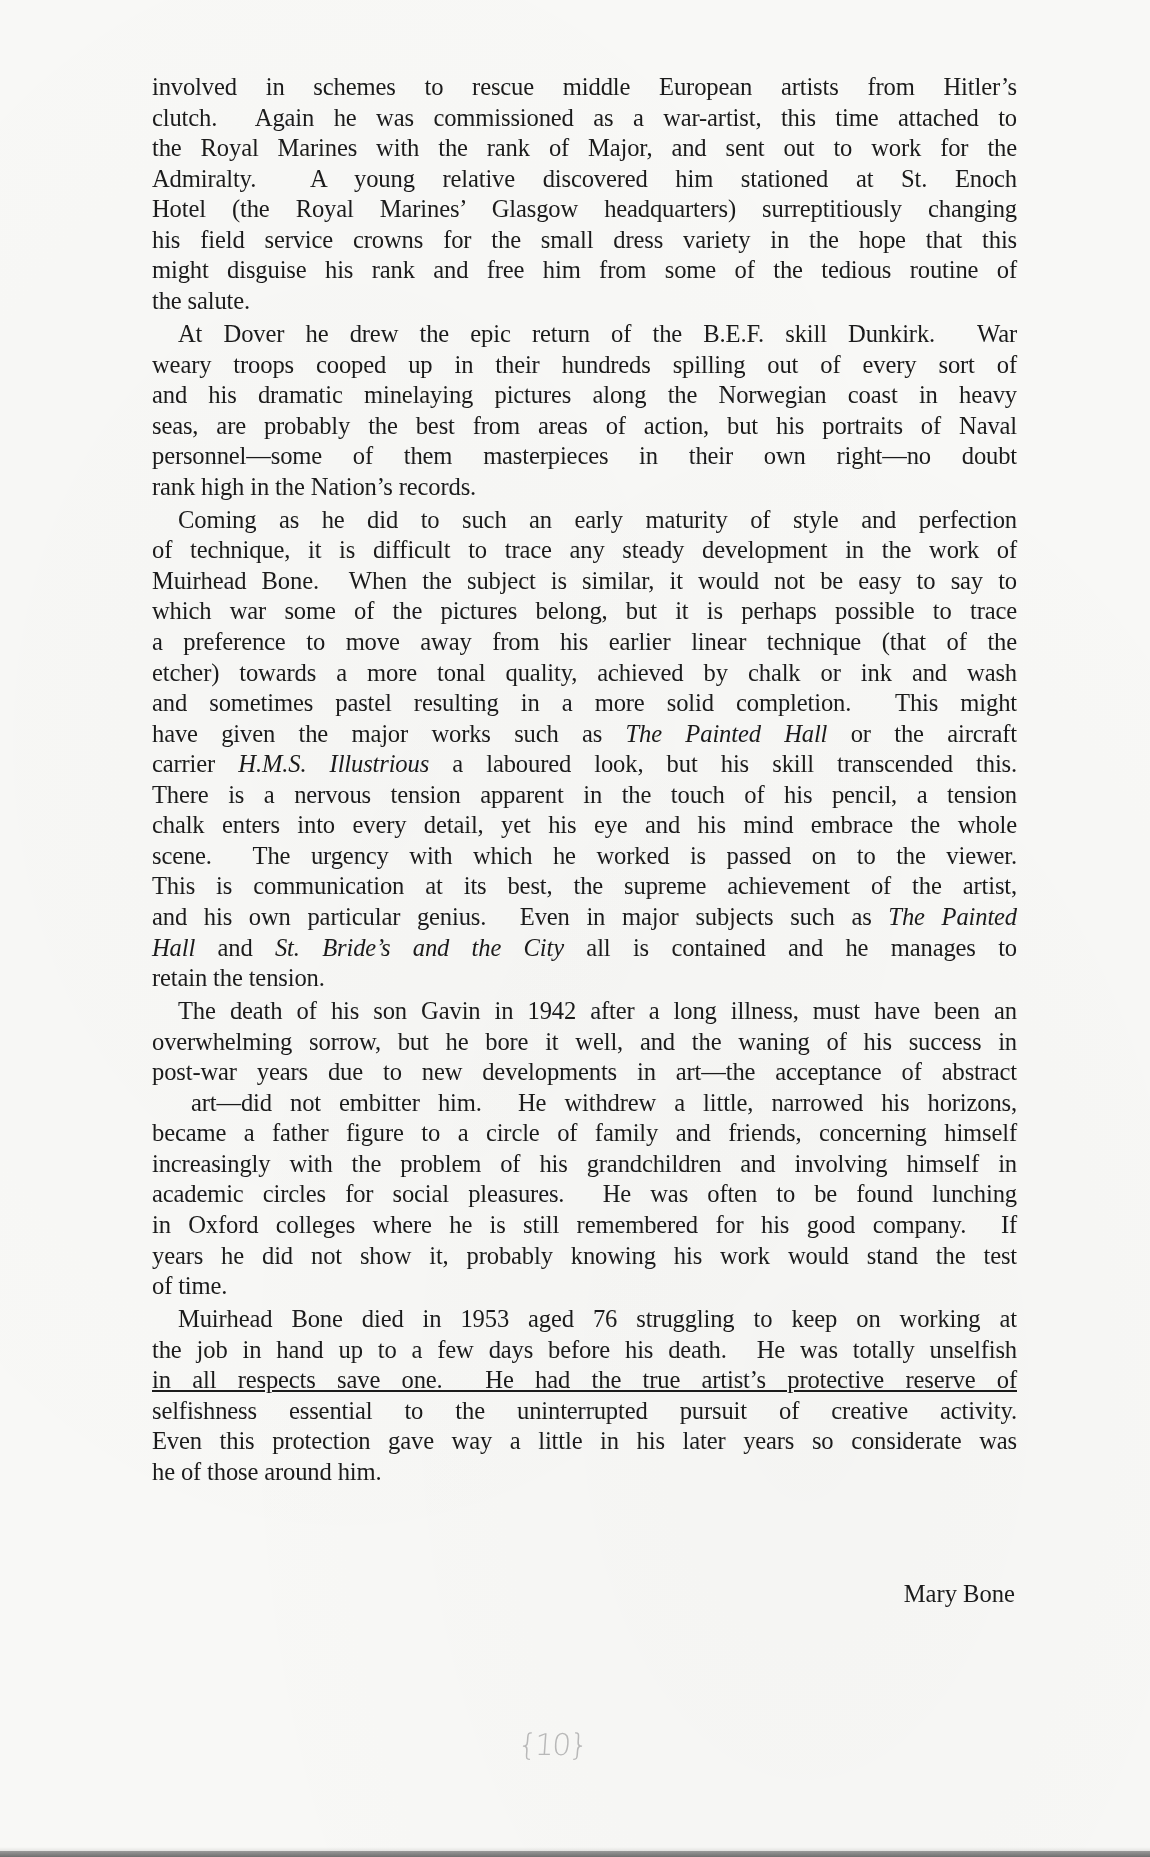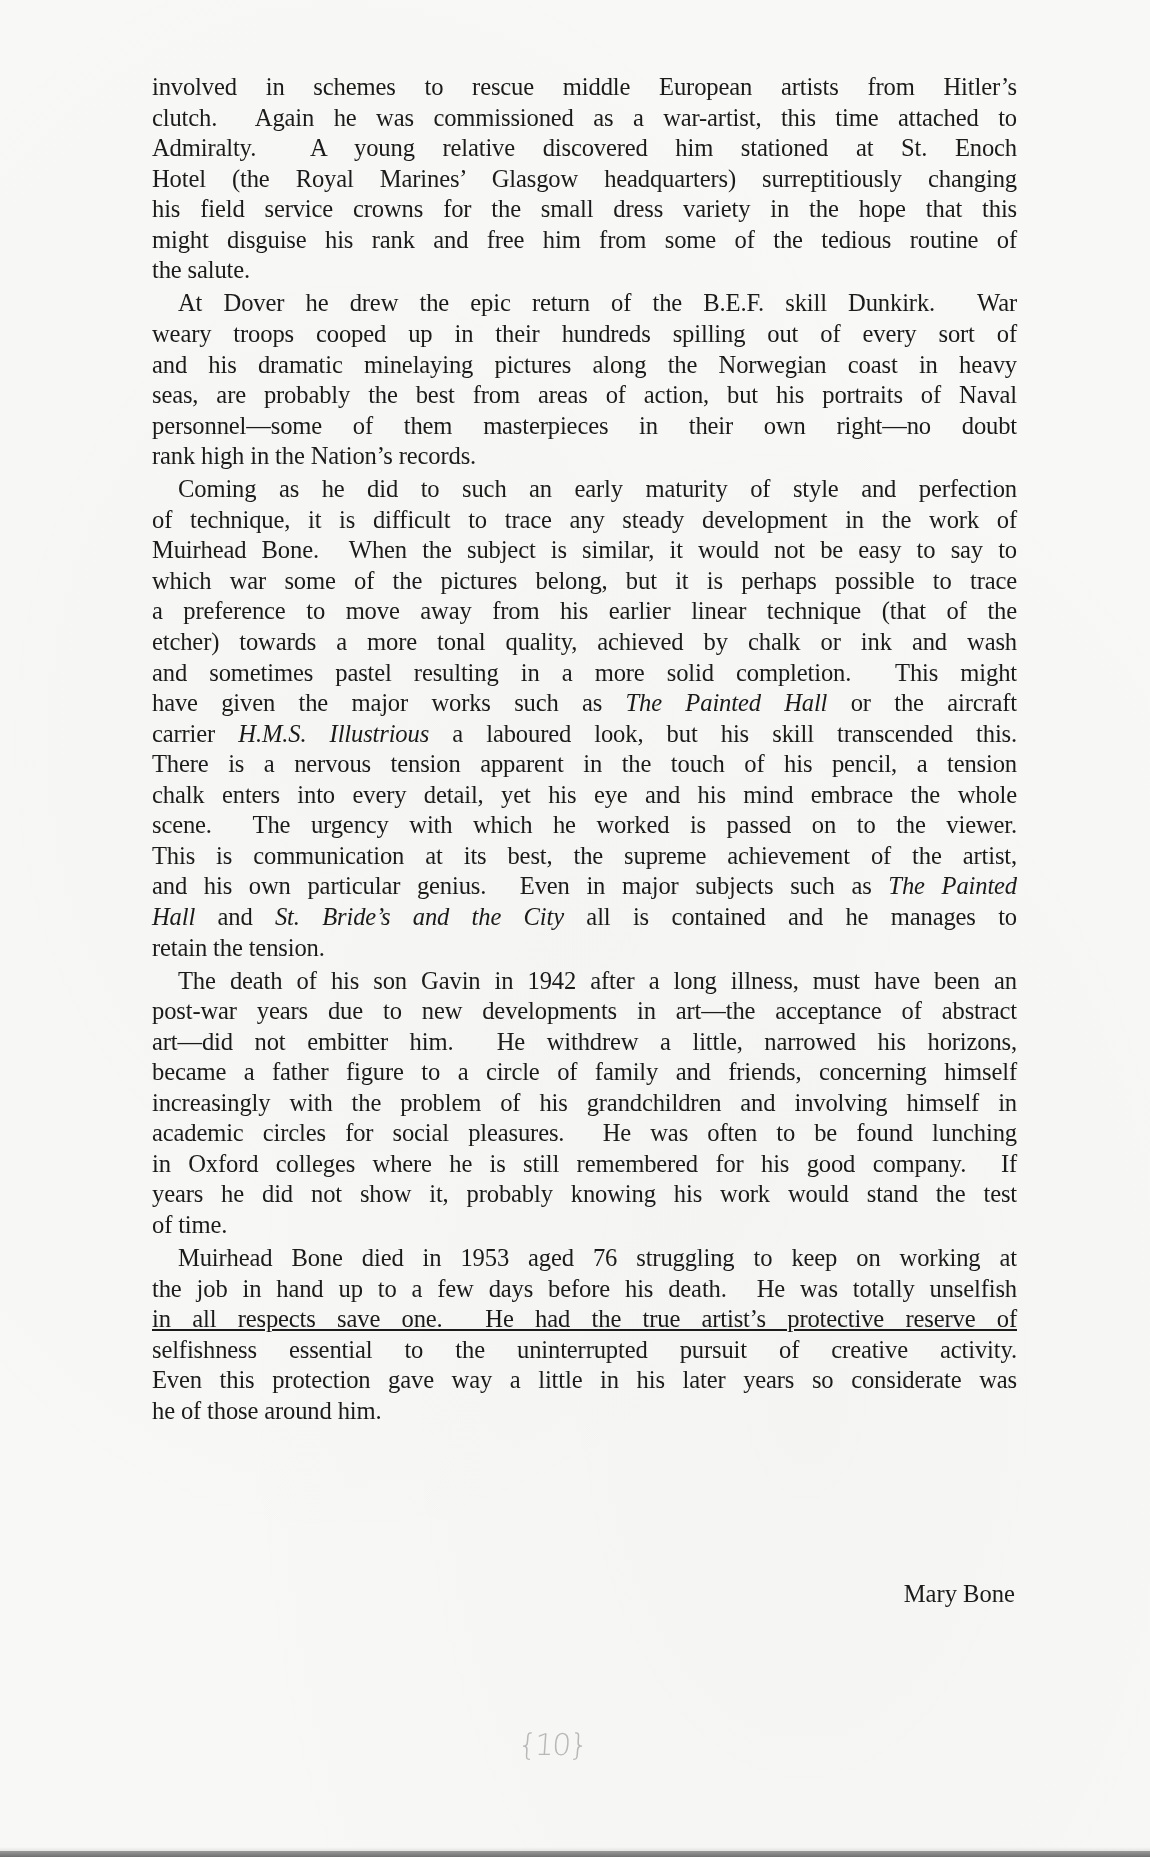--- a/index.html
+++ b/index.html
@@ -91,20 +91,21 @@
   }
 </style>
 </head>
 <body>
 
 <div class="page">
   <div class="article" id="article">
       <div class="para">
         <div class="line"><span style="white-space: pre; word-spacing: 0px;">involved in schemes to rescue middle European artists from Hitler’s</span></div>
         <div class="line"><span style="white-space: pre; word-spacing: 0px;">clutch.  Again he was commissioned as a war-artist, this time attached to</span></div>
+        <div class="line"><span style="white-space: pre; word-spacing: 0px;">the Royal Marines with the rank of Major, and sent out to work for the</span></div>
         <div class="line"><span style="white-space: pre; word-spacing: 0px;">Admiralty.  A young relative discovered him stationed at St. Enoch</span></div>
         <div class="line"><span style="white-space: pre; word-spacing: 0px;">Hotel (the Royal Marines’ Glasgow headquarters) surreptitiously changing</span></div>
         <div class="line"><span style="white-space: pre; word-spacing: 0px;">his field service crowns for the small dress variety in the hope that this</span></div>
         <div class="line"><span style="white-space: pre; word-spacing: 0px;">might disguise his rank and free him from some of the tedious routine of</span></div>
         <div class="line last"><span style="white-space: pre;">the salute.</span></div>
       </div>
       <div class="para">
         <div class="line indent"><span style="white-space: pre; word-spacing: 0px;">At Dover he drew the epic return of the B.E.F. skill Dunkirk.  War</span></div>
         <div class="line"><span style="white-space: pre; word-spacing: 0px;">weary troops cooped up in their hundreds spilling out of every sort of</span></div>
         <div class="line"><span style="white-space: pre; word-spacing: 0px;">and his dramatic minelaying pictures along the Norwegian coast in heavy</span></div>
@@ -125,22 +126,23 @@
         <div class="line"><span style="white-space: pre; word-spacing: 0px;">There is a nervous tension apparent in the touch of his pencil, a tension</span></div>
         <div class="line"><span style="white-space: pre; word-spacing: 0px;">chalk enters into every detail, yet his eye and his mind embrace the whole</span></div>
         <div class="line"><span style="white-space: pre; word-spacing: 0px;">scene.  The urgency with which he worked is passed on to the viewer.</span></div>
         <div class="line"><span style="white-space: pre; word-spacing: 0px;">This is communication at its best, the supreme achievement of the artist,</span></div>
         <div class="line"><span style="white-space: pre; word-spacing: 0px;">and his own particular genius.  Even in major subjects such as </span><span class="it" style="white-space: pre; word-spacing: 0px;">The Painted</span></div>
         <div class="line"><span class="it" style="white-space: pre; word-spacing: 0.00120192px;">Hall</span><span style="white-space: pre; word-spacing: 0.00120192px;"> and </span><span class="it" style="white-space: pre; word-spacing: 0.00120192px;">St. Bride’s and the City</span><span style="white-space: pre; word-spacing: 0.00120192px;"> all is contained and he manages to</span></div>
         <div class="line last"><span style="white-space: pre;">retain the tension.</span></div>
       </div>
       <div class="para">
         <div class="line indent"><span style="white-space: pre; word-spacing: 0px;">The death of his son Gavin in 1942 after a long illness, must have been an</span></div>
+        <div class="line"><span style="white-space: pre; word-spacing: 0px;">overwhelming sorrow, but he bore it well, and the waning of his success in</span></div>
         <div class="line"><span style="white-space: pre; word-spacing: 0px;">post-war years due to new developments in art—the acceptance of abstract</span></div>
-        <div class="line"><span style="white-space: pre; word-spacing: 0px;">art—did not embitter him.  He withdrew a little, narrowed his horizons,</span></div>
+        <div class="line"><span style="white-space: pre; word-spacing: 0px; margin-left: 39px;">art—did not embitter him.  He withdrew a little, narrowed his horizons,</span></div>
         <div class="line"><span style="white-space: pre; word-spacing: 0px;">became a father figure to a circle of family and friends, concerning himself</span></div>
         <div class="line"><span style="white-space: pre; word-spacing: 0px;">increasingly with the problem of his grandchildren and involving himself in</span></div>
         <div class="line"><span style="white-space: pre; word-spacing: 0px;">academic circles for social pleasures.  He was often to be found lunching</span></div>
         <div class="line"><span style="white-space: pre; word-spacing: 0px;">in Oxford colleges where he is still remembered for his good company.  If</span></div>
         <div class="line"><span style="white-space: pre; word-spacing: 0px;">years he did not show it, probably knowing his work would stand the test</span></div>
         <div class="line last"><span style="white-space: pre;">of time.</span></div>
       </div>
       <div class="para">
         <div class="line indent"><span style="white-space: pre; word-spacing: 0px;">Muirhead Bone died in 1953 aged 76 struggling to keep on working at</span></div>
         <div class="line"><span style="white-space: pre; word-spacing: 0px;">the job in hand up to a few days before his death.  He was totally unselfish</span></div>

